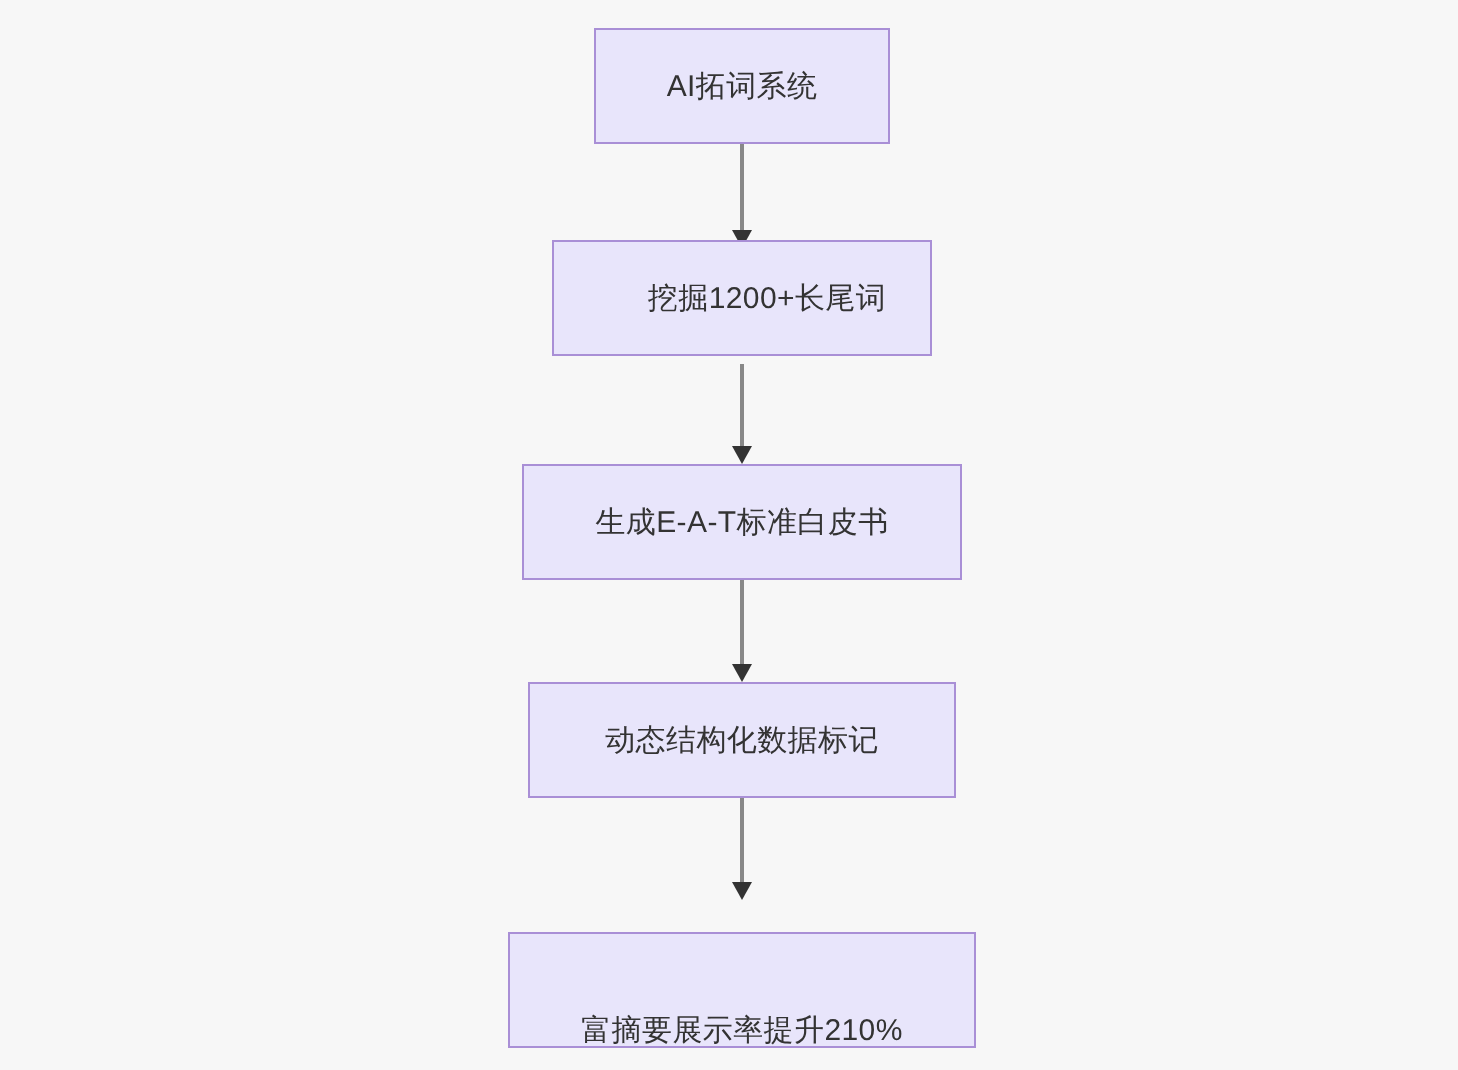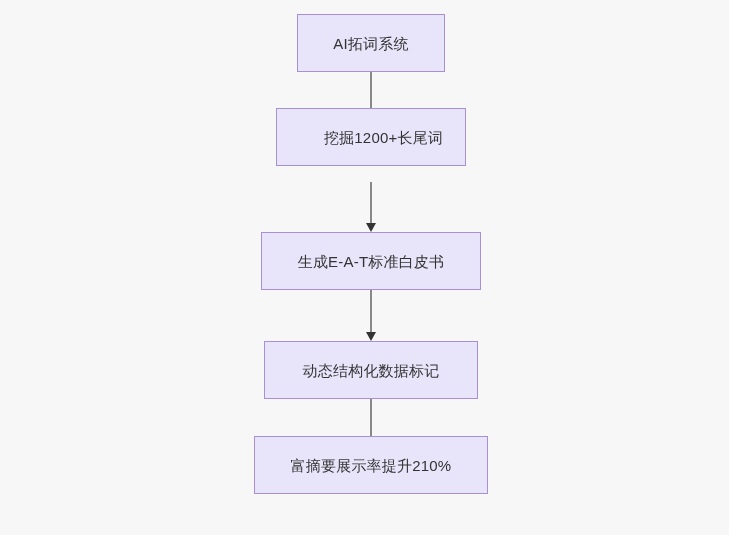--- a/index.html
+++ b/index.html
@@ -88,29 +88,29 @@
 
   <div class="edge" style="left:371px; top:399px; width:12px; height:51px;">
     <div class="edge-line" style="height:42px;"></div>
     <div class="edge-arrow"></div>
   </div>
 
   <div class="node" style="left:371px; top:14px; width:148px;">
     <span class="node-label">AI拓词系统</span>
   </div>
 
-  <div class="node" style="left:371px; top:108px; width:190px;padding-left:25px;">
+  <div class="node" style="left:371px; top:120px; width:190px;padding-left:25px;">
     <span class="node-label">挖掘1200+长尾词</span>
   </div>
 
   <div class="node" style="left:371px; top:341px; width:214px;">
     <span class="node-label">动态结构化数据标记</span>
   </div>
 
   <div class="node" style="left:371px; top:232px; width:220px;">
     <span class="node-label">生成E-A-T标准白皮书</span>
   </div>
 
-  <div class="node" style="left:371px; top:436px; width:234px;">
+  <div class="node" style="left:371px; top:466px; width:234px;align-items:flex-end;">
     <span class="node-label">富摘要展示率提升210%</span>
   </div>
 
 </div>
 
 </body></html>

